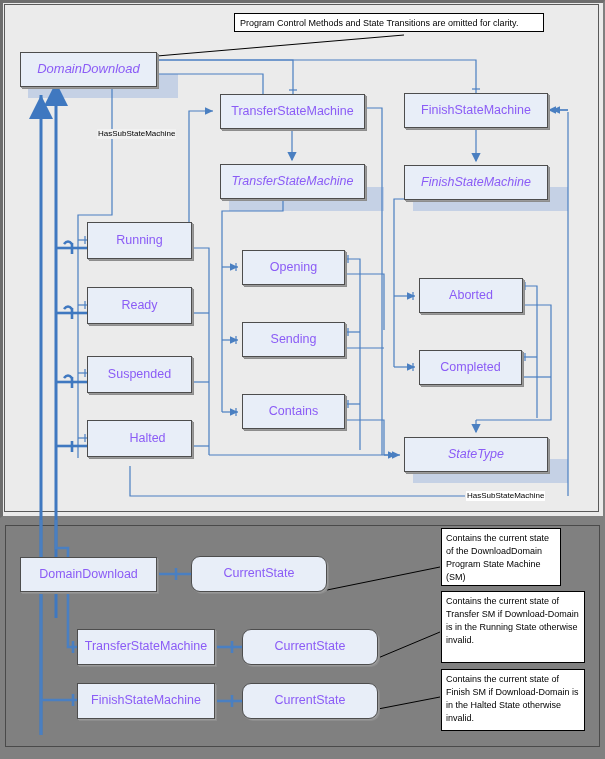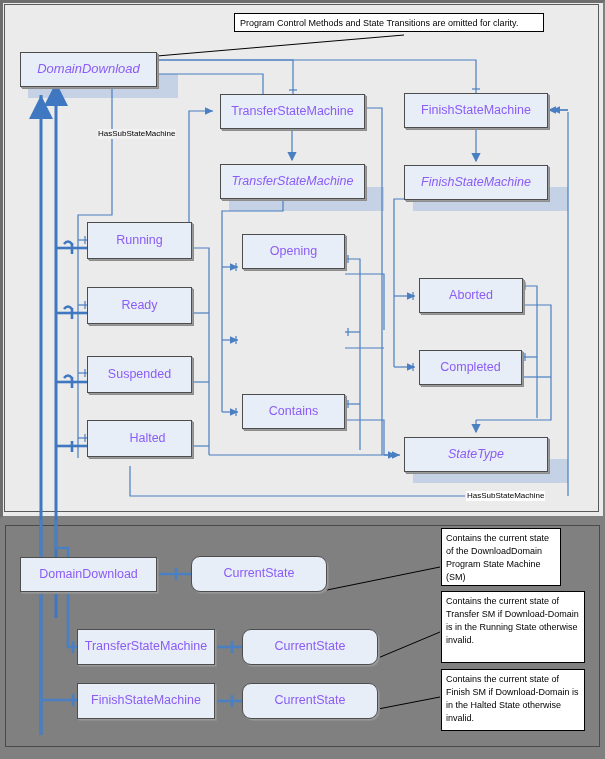--- a/index.html
+++ b/index.html
@@ -207,21 +207,22 @@
 
   <div class="node italic" style="left:404px;top:165px;width:144px;height:35px;">FinishStateMachine</div>
 
   <div class="node italic" style="left:404px;top:437px;width:144px;height:35px;">StateType</div>
 
   <div class="node state" style="left:87px;top:222px;width:105px;height:37px;">Running</div>
   <div class="node state" style="left:87px;top:287px;width:105px;height:37px;">Ready</div>
   <div class="node state" style="left:87px;top:356px;width:105px;height:37px;">Suspended</div>
   <div class="node state" style="left:87px;top:420px;width:105px;height:37px;padding-left:16px;">Halted</div>
 
-  <div class="node state" style="left:242px;top:234px;width:103px;height:35px;">Opening</div>
+  <div class="node state" style="left:242px;top:250px;width:103px;height:35px;">Opening</div>
+  <div class="node state" style="left:242px;top:322px;width:103px;height:35px;">Sending</div>
   <div class="node state" style="left:242px;top:394px;width:103px;height:35px;">Contains</div>
 
   <div class="node state" style="left:419px;top:278px;width:104px;height:35px;">Aborted</div>
   <div class="node state" style="left:419px;top:350px;width:103px;height:35px;">Completed</div>
 
   <div class="edge-label" style="left:97px;top:129px;">HasSubStateMachine</div>
   <div class="edge-label onGray" style="left:466px;top:491px;">HasSubStateMachine</div>
 
   <div class="note callout" style="left:234px;top:13px;width:310px;height:19px;white-space:nowrap;">Program Control Methods and State Transitions are omitted for clarity.</div>
 

